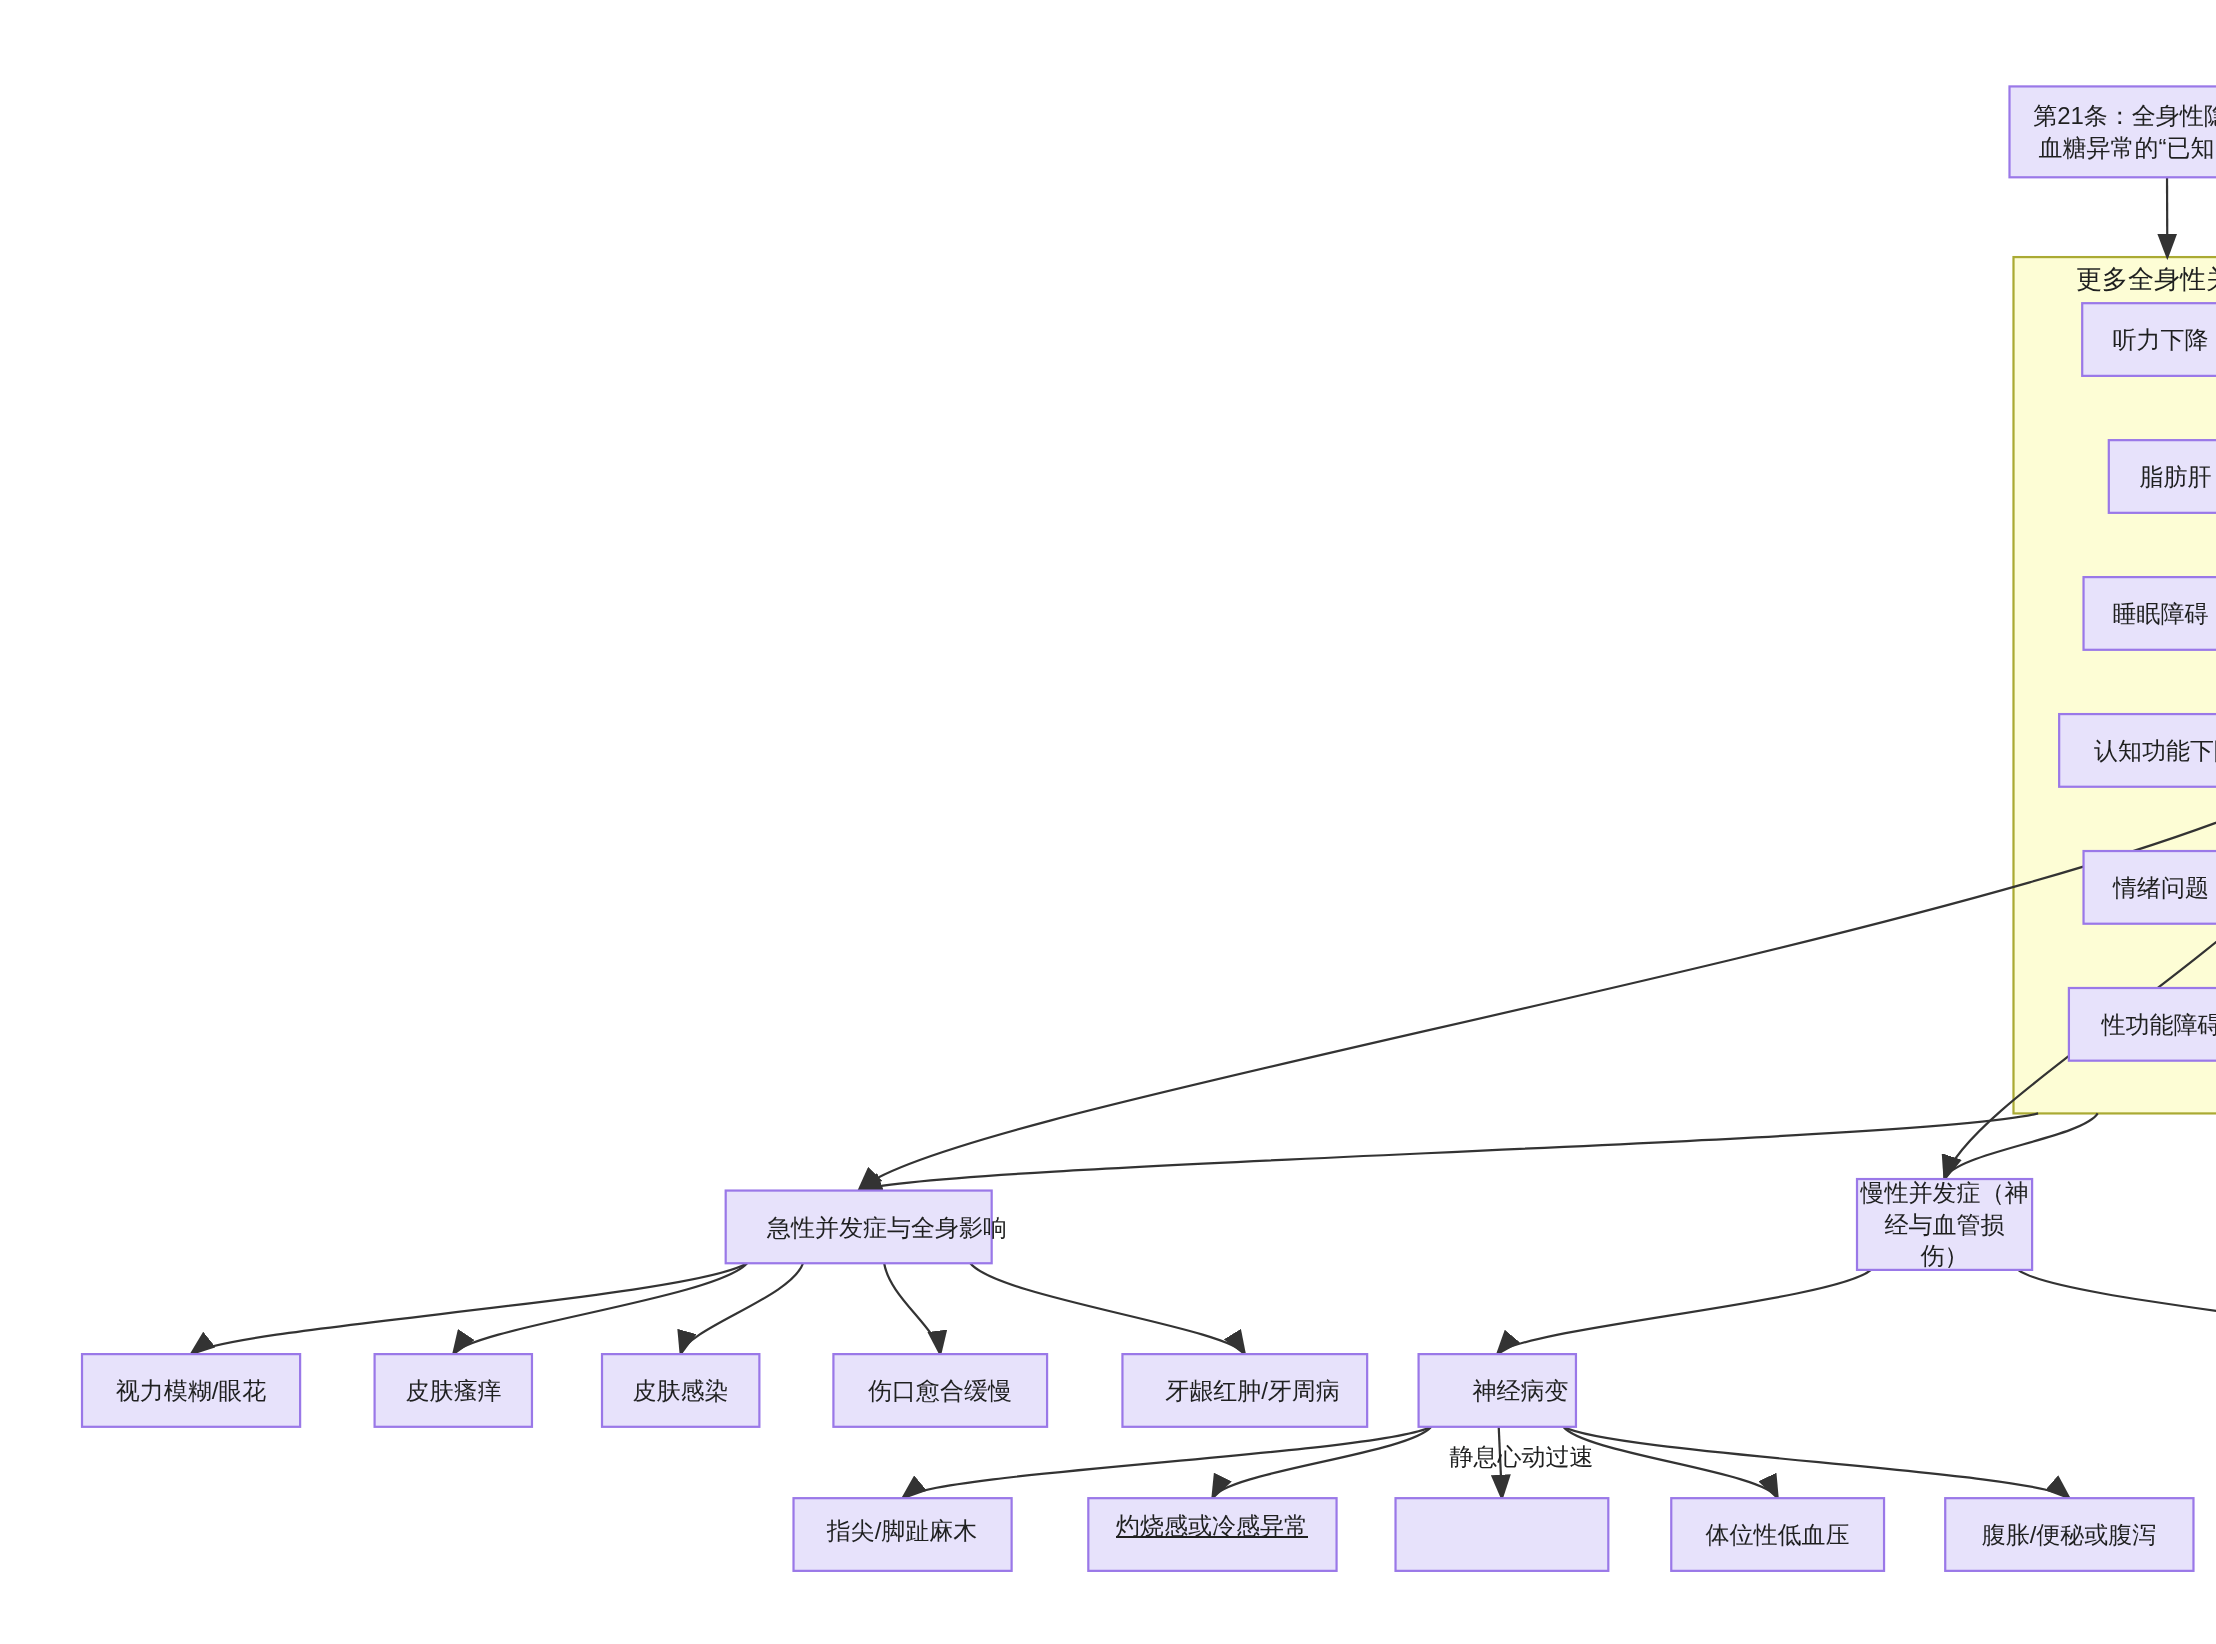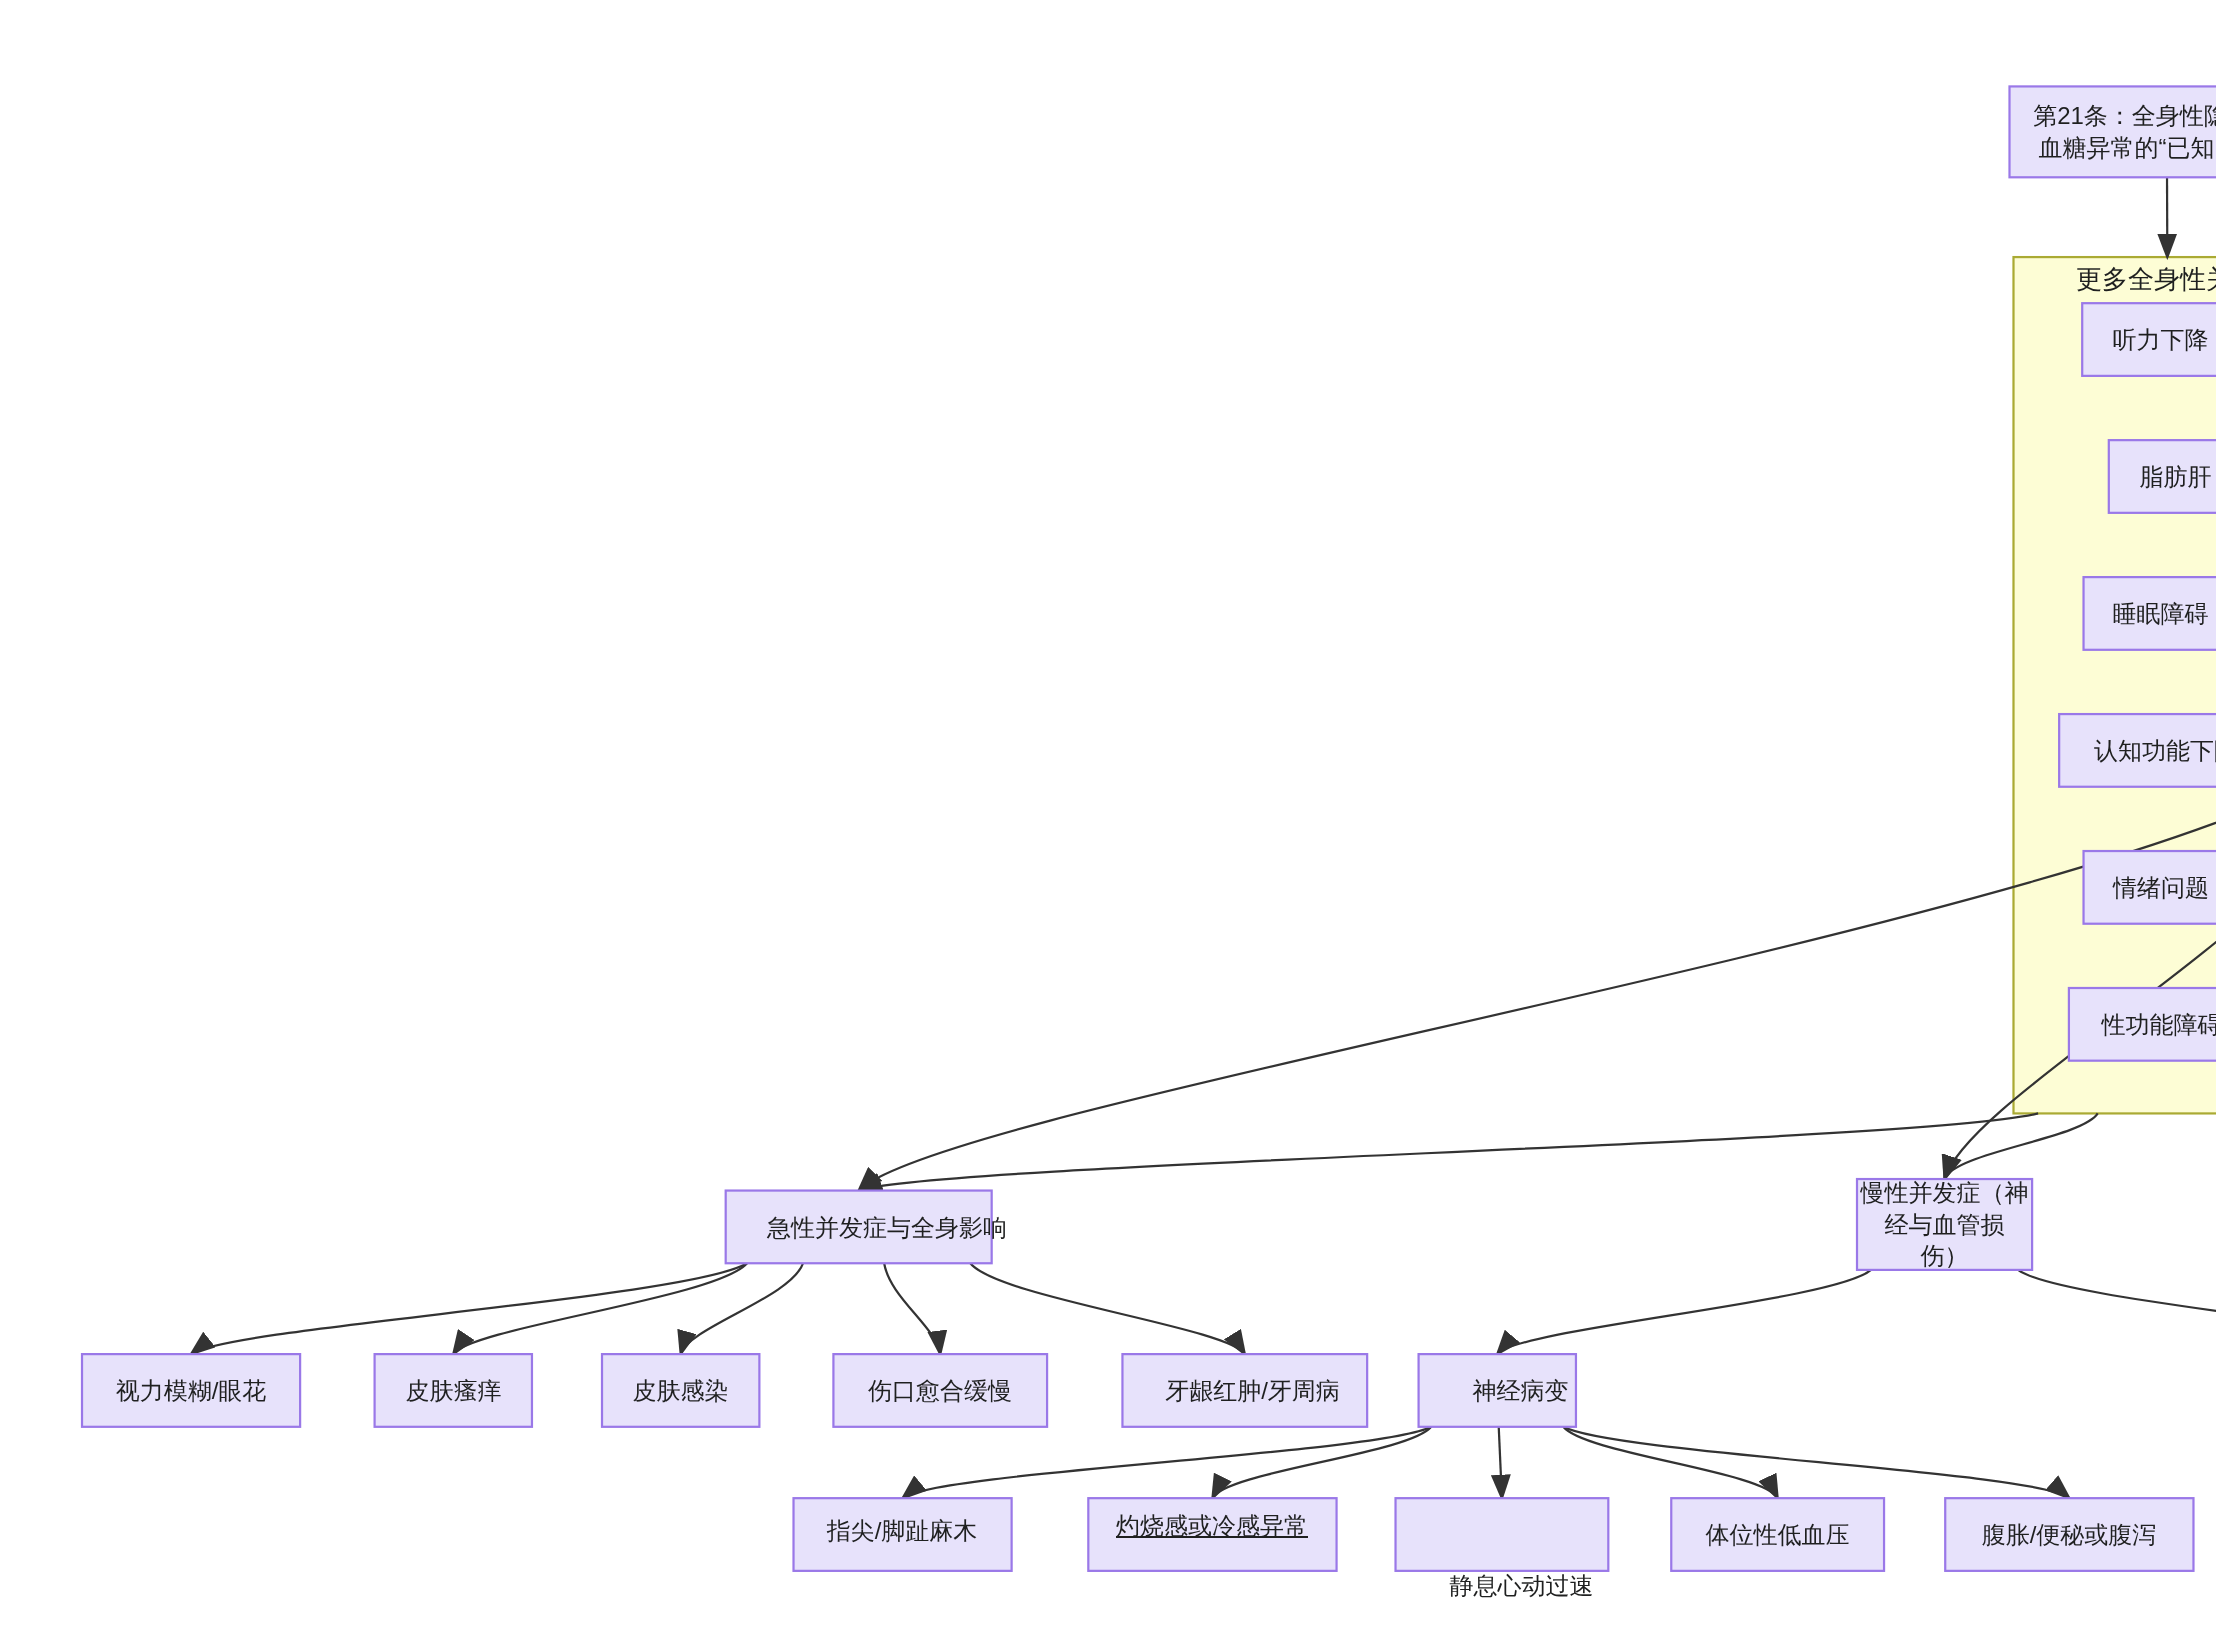--- a/index.html
+++ b/index.html
@@ -124,18 +124,18 @@
       <div class="nlabel" style="left: 1857px; top: 1179px; width: 175px; height: 91px;">慢性并发症（神经与血管损
 伤）</div>
       <div class="nlabel" style="left: 82px; top: 1354px; width: 218px; height: 73px;">视力模糊/眼花</div>
       <div class="nlabel" style="left: 375px; top: 1354px; width: 157px; height: 73px;">皮肤瘙痒</div>
       <div class="nlabel" style="left: 602px; top: 1354px; width: 157px; height: 73px;">皮肤感染</div>
       <div class="nlabel" style="left: 833px; top: 1354px; width: 214px; height: 73px;">伤口愈合缓慢</div>
       <div class="nlabel" style="left: 1122px; top: 1354px; width: 245px; height: 73px; padding-left: 8px;">牙龈红肿/牙周病</div>
       <div class="nlabel" style="left: 1418px; top: 1354px; width: 157px; height: 73px; padding-left: 24px;">神经病变</div>
       <div class="nlabel" style="left: 793px; top: 1498px; width: 218px; height: 65px;">指尖/脚趾麻木</div>
       <div class="nlabel" style="left: 1088px; top: 1498px; width: 248px; height: 56px; text-decoration: underline;">灼烧感或冷感异常</div>
-      <div class="nlabel" style="left: 1395px; top: 1549px; width: 253px; height: 73px;">静息心动过速</div>
+      <div class="nlabel" style="left: 1395px; top: 1420px; width: 253px; height: 73px;">静息心动过速</div>
       <div class="nlabel" style="left: 1671px; top: 1498px; width: 213px; height: 73px;">体位性低血压</div>
       <div class="nlabel" style="left: 1945px; top: 1498px; width: 248px; height: 73px;">腹胀/便秘或腹泻</div>
     </div>
 </div>
 
 
 </body></html>

